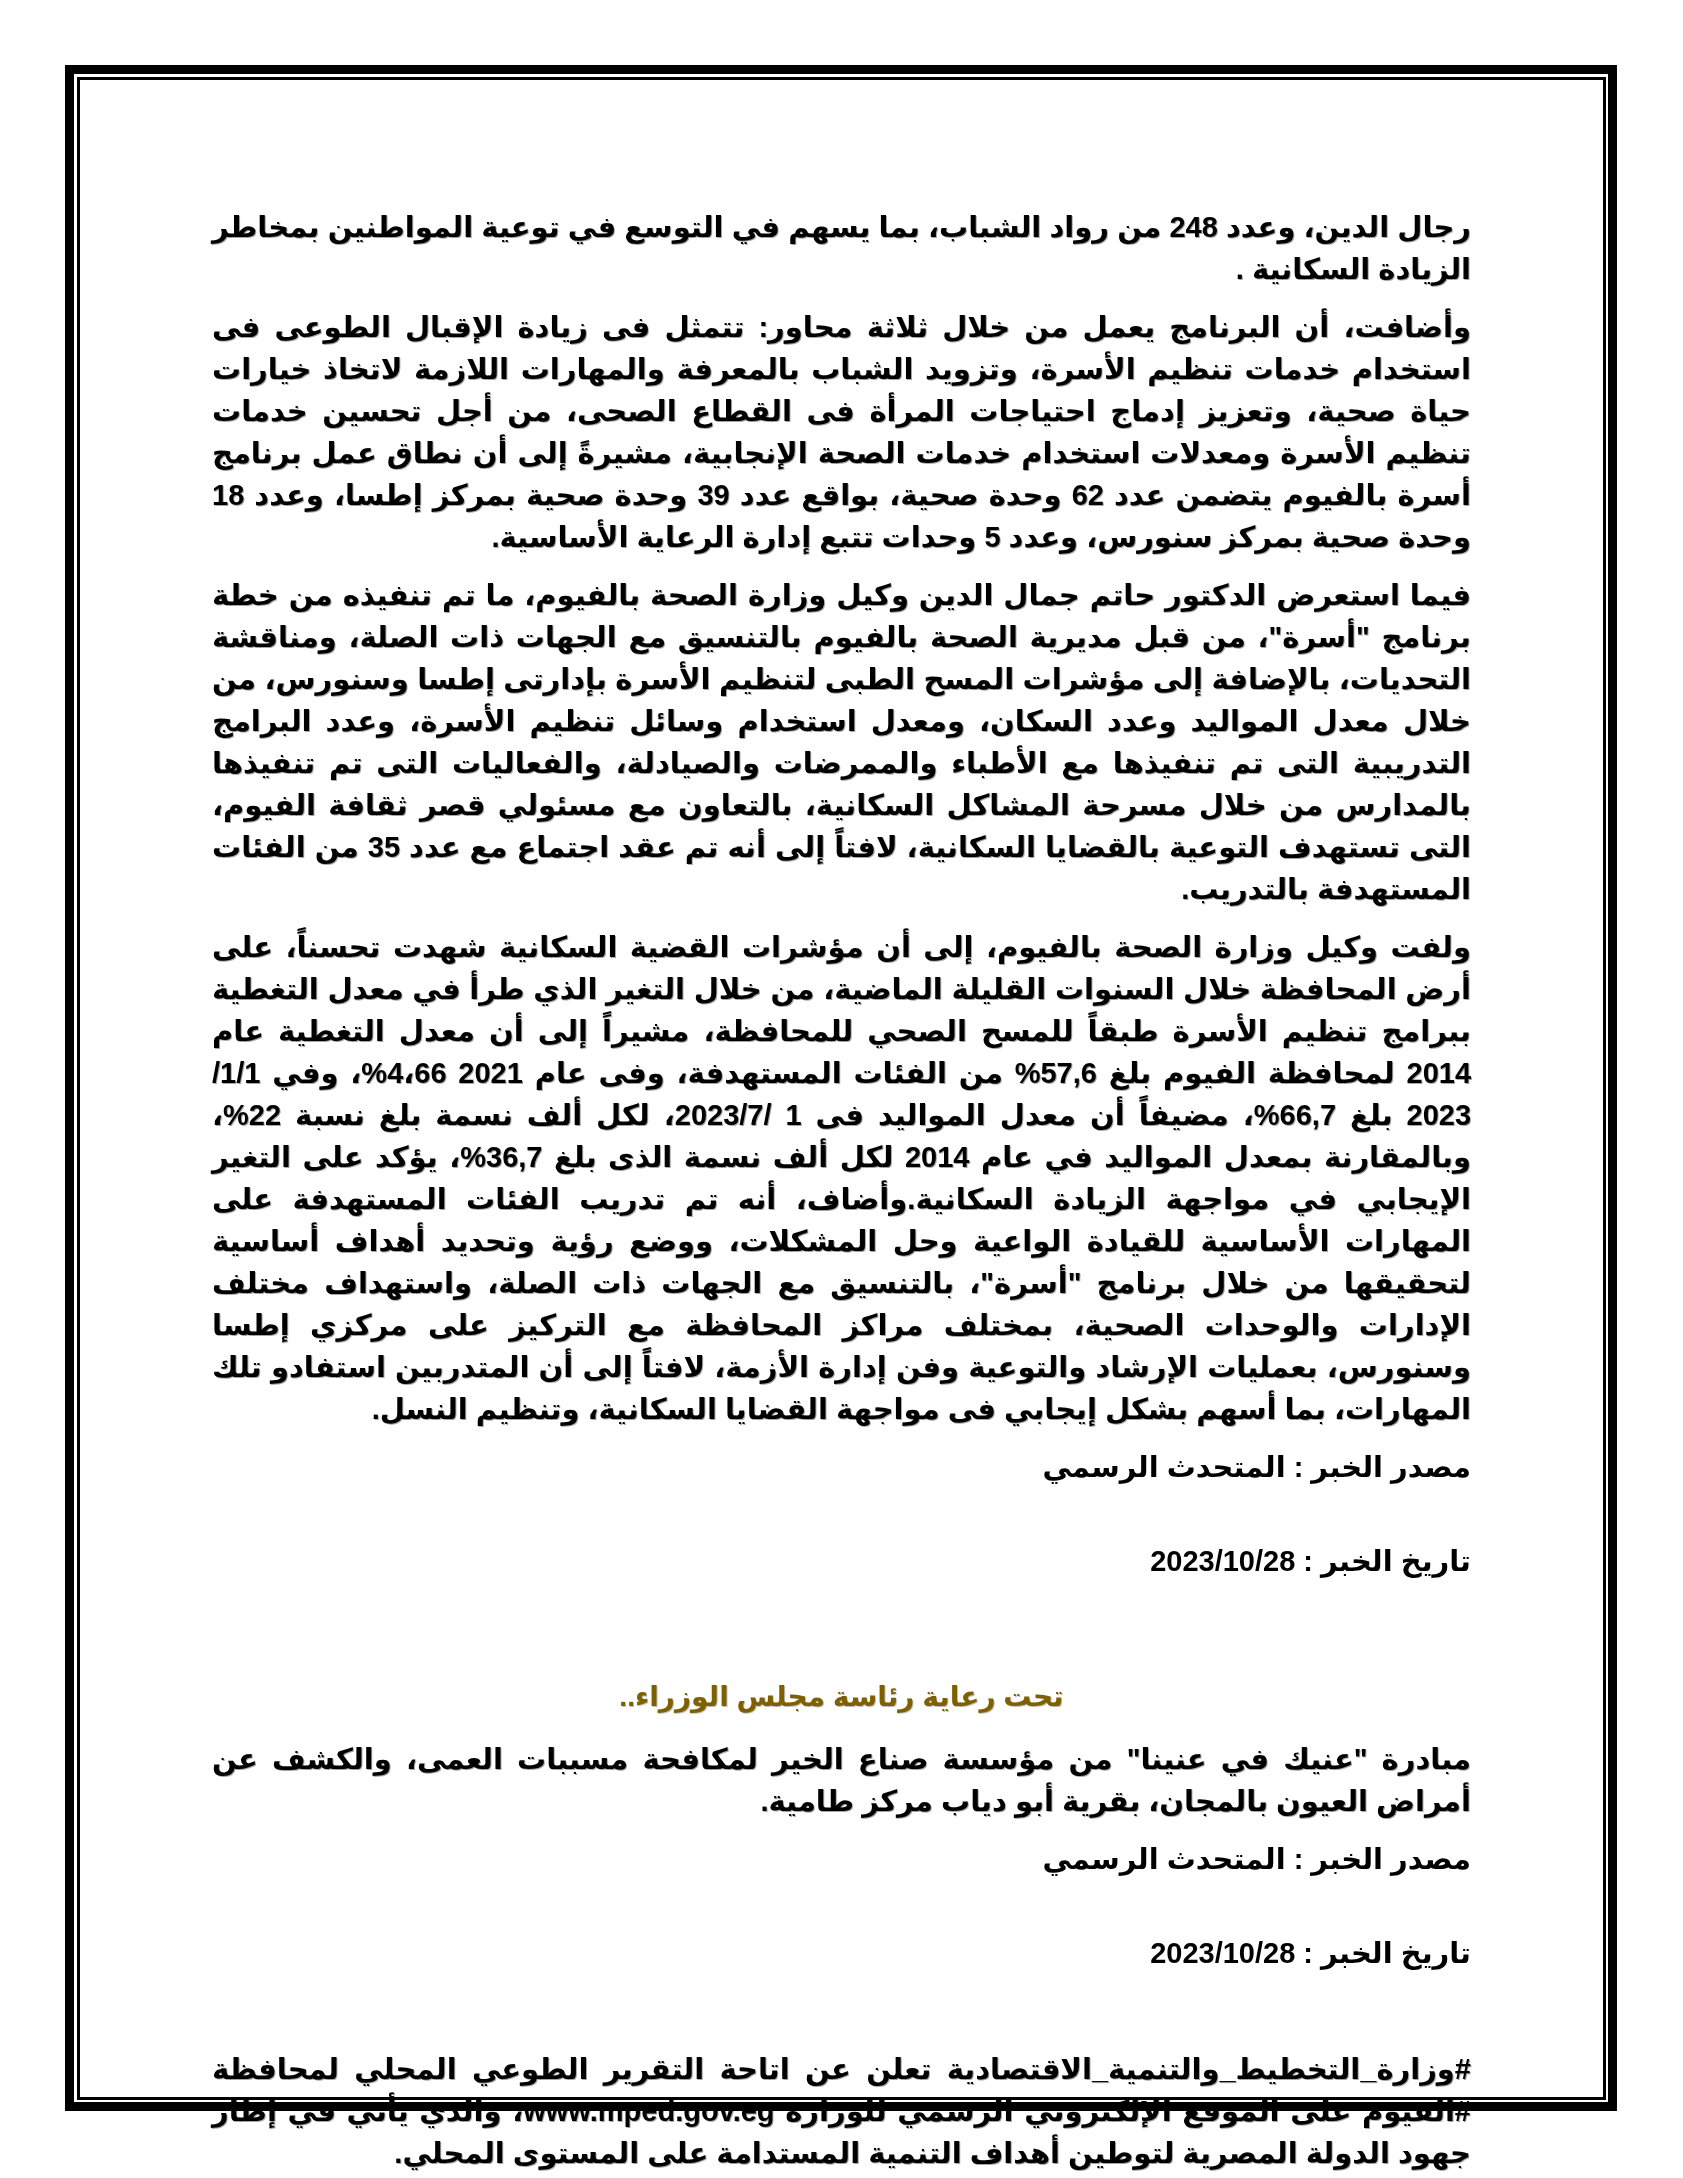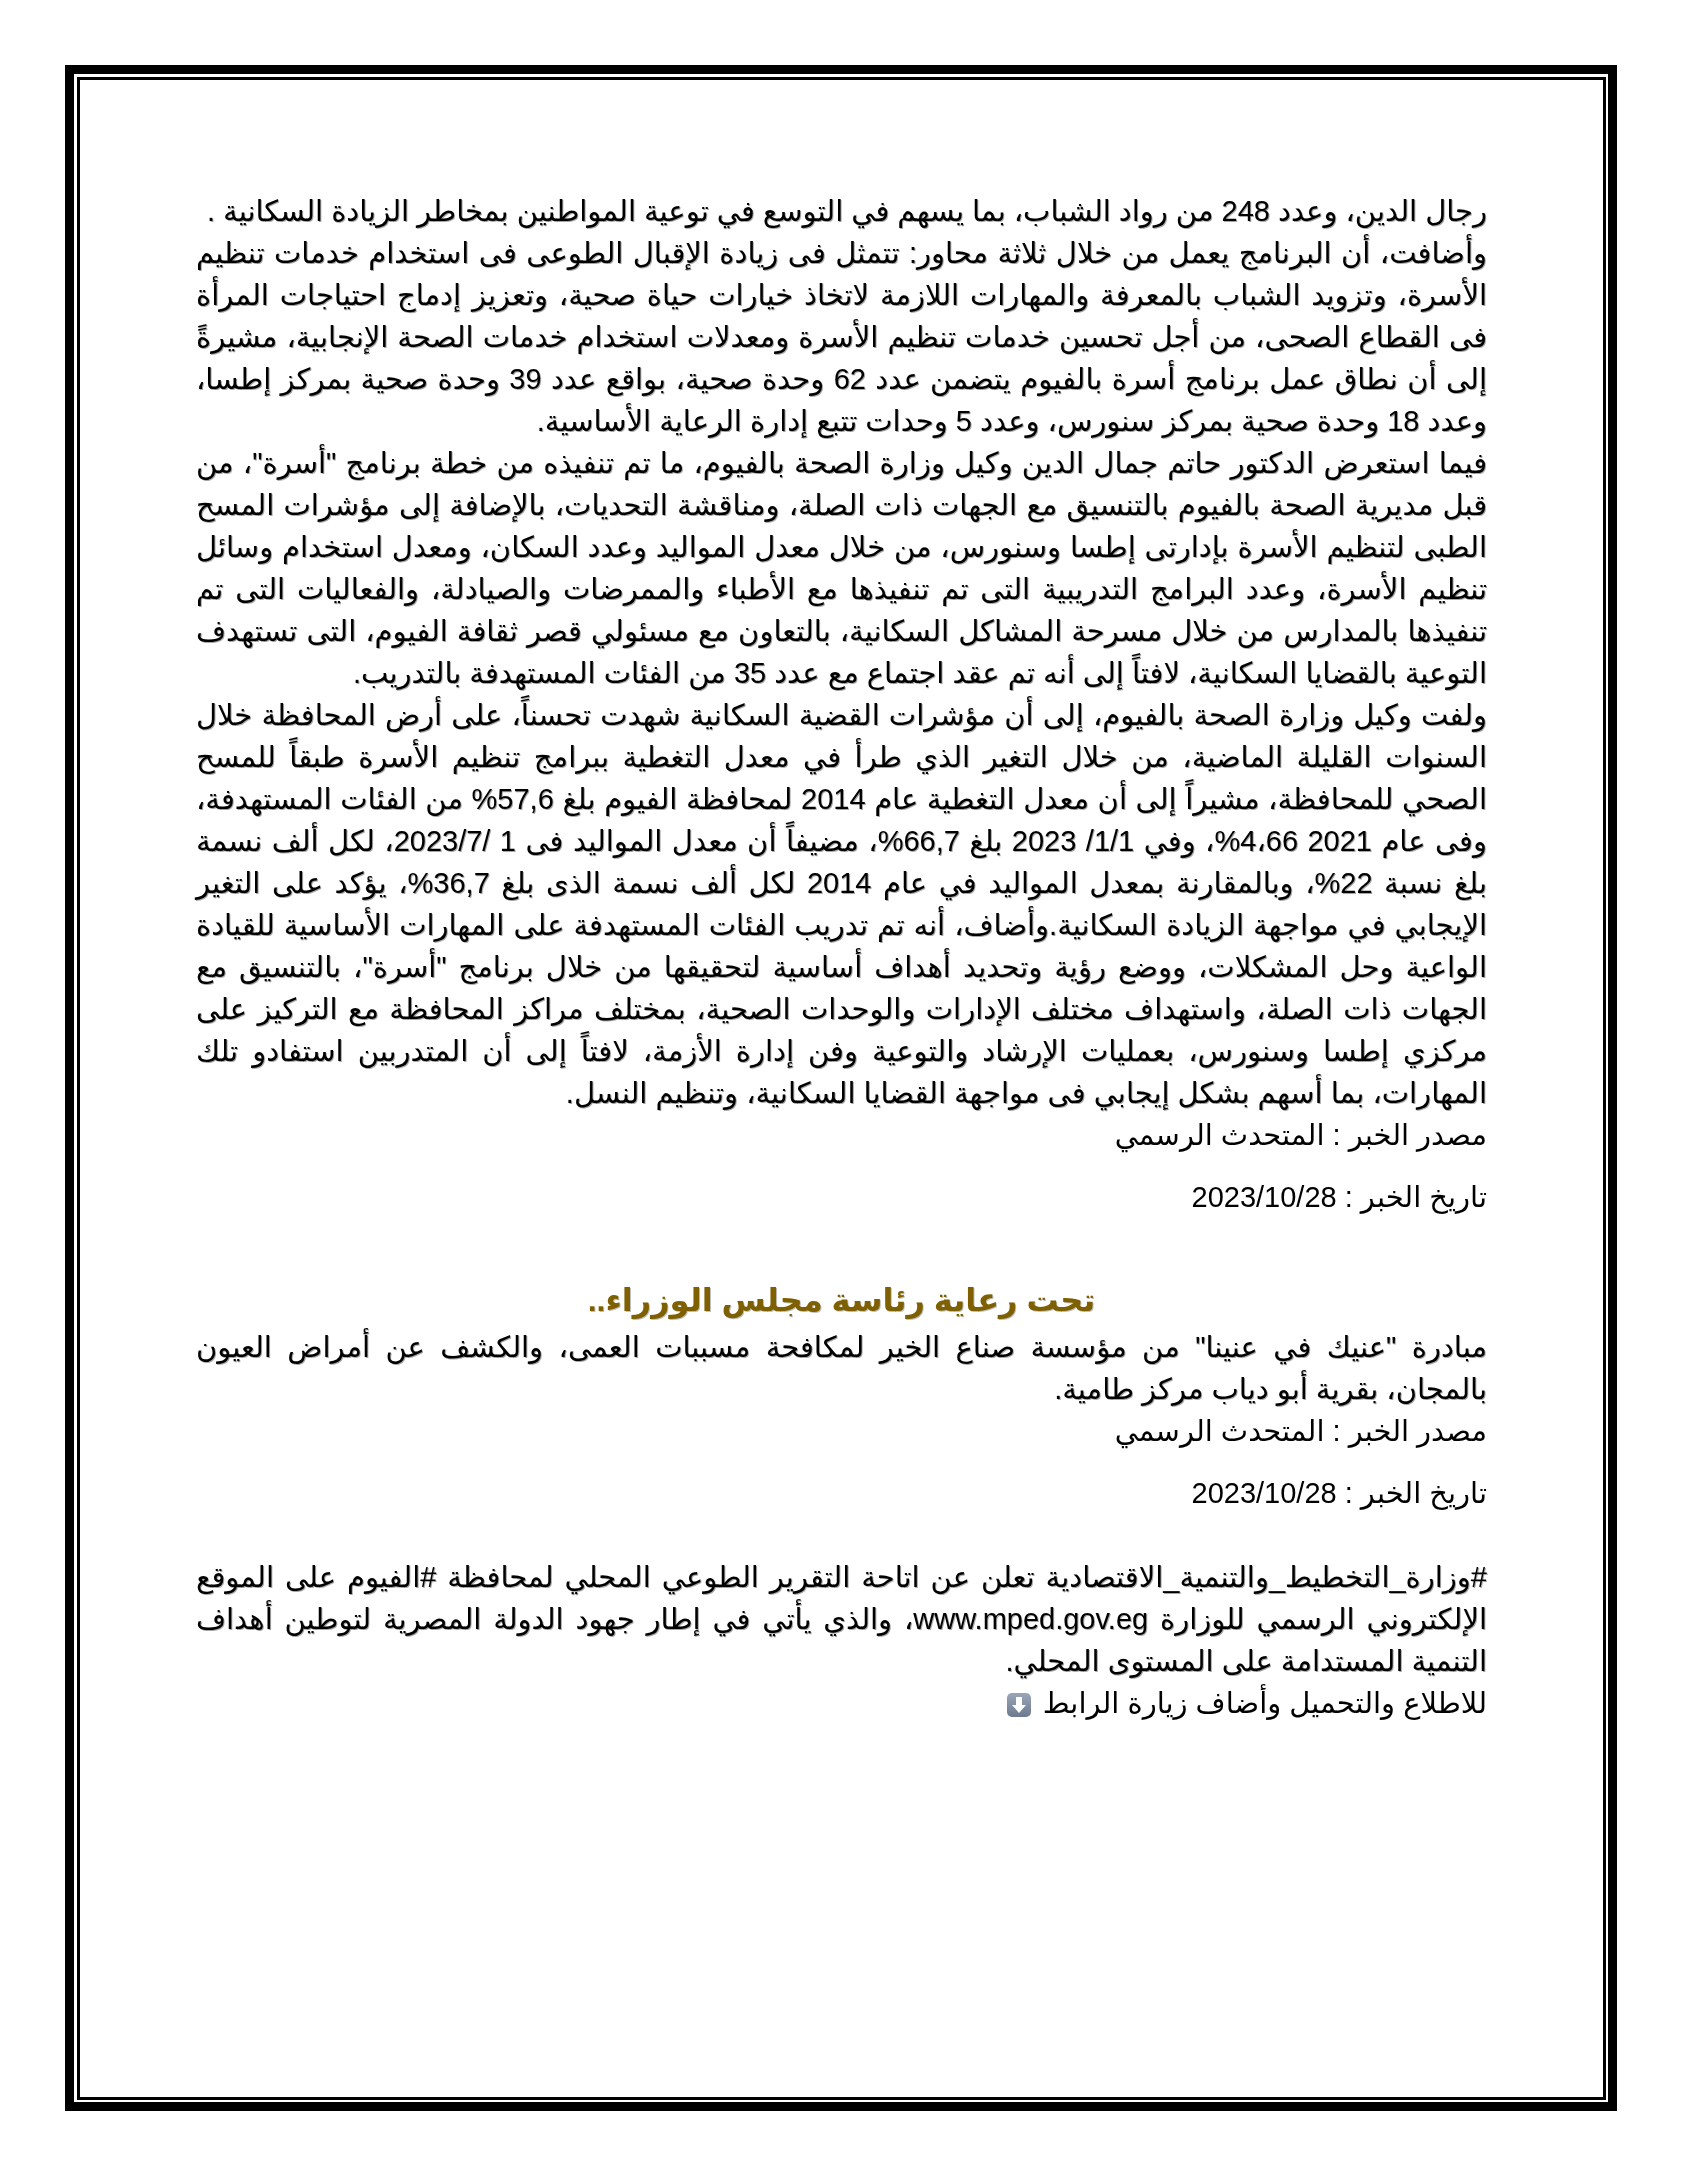--- a/index.html
+++ b/index.html
@@ -11,29 +11,29 @@
     .frame-inner {
       position: absolute; left: 77px; top: 77px; width: 1529px; height: 2023px;
       box-sizing: border-box; border: 3px solid #000;
     }
     .content {
       position: absolute; left: 196px; top: 190px; width: 1291px;
       direction: rtl; text-align: justify; text-align-last: right;
       font-family: "Liberation Sans", "DejaVu Sans", sans-serif;
       font-size: 29px; line-height: 42px; color: #000;
     }
-    .content p { margin: 0; }
+    .content p { margin: 16px; font-weight: bold; }
     .para { text-shadow: 1px 1px 0 rgba(0,0,0,0.35); }
     .plain { text-shadow: none; }
     .gap-sm { height: 20px; }
     .gap-md { height: 57px; }
     .gap-lg { height: 42px; }
     .heading {
       text-align: center; text-align-last: center; color: #7f6000;
-      font-size: 32px; font-weight: bold; line-height: 51px;
+      font-size: 28px; font-weight: bold; line-height: 51px;
       text-shadow: 1px 1px 0 rgba(0,0,0,0.25);
     }
     .ltr-inline { direction: ltr; unicode-bidi: embed; }
     .icon-download {
       display: inline-block; width: 24px; height: 24px; border-radius: 5px;
       background: linear-gradient(#9aa6b8, #6c7a90); vertical-align: middle;
       position: relative; margin: 0 4px;
     }
     .icon-download::before {
       content: ""; position: absolute; left: 9px; top: 4px; width: 6px; height: 9px; background: #fff;

